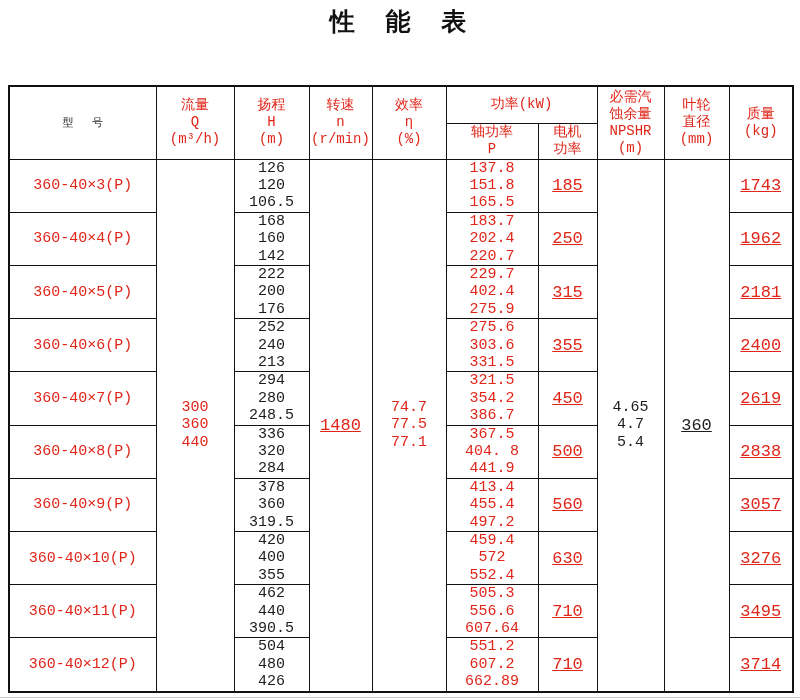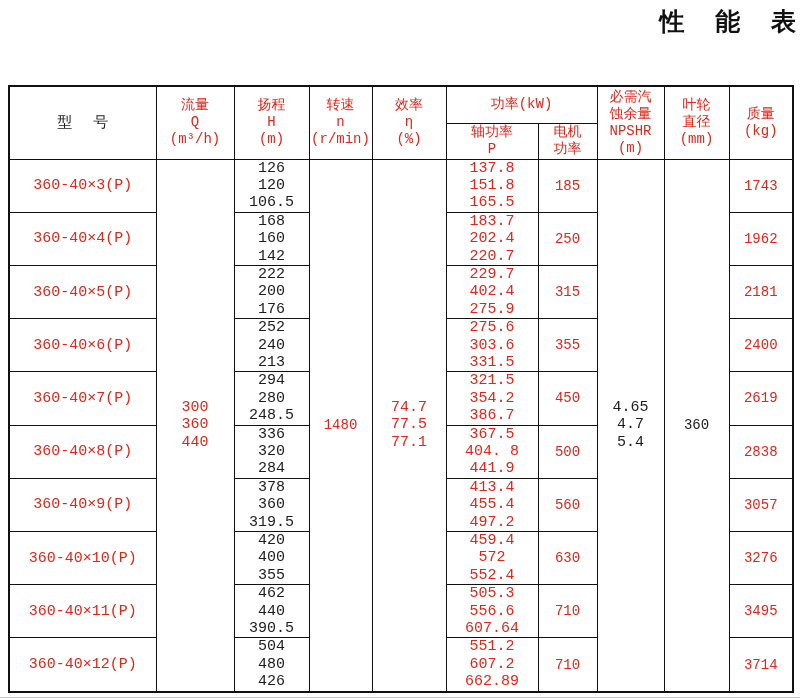--- a/index.html
+++ b/index.html
@@ -9,43 +9,43 @@
   }
   *{box-sizing:border-box;}
   html,body{margin:0;padding:0;}
   body{
     width:800px;height:700px;position:relative;background:#ffffff;
     font-family:"Liberation Mono","DejaVu Sans",sans-serif;
     color:var(--ink);
   }
   .title{
     position:absolute;top:5px;left:0;width:100%;
-    text-align:right;font-size:25px;font-weight:bold;color:#111;
+    text-align:center;font-size:25px;font-weight:bold;color:#111;
     white-space:pre;letter-spacing:4px;word-spacing:14px;
     font-family:"DejaVu Sans","Liberation Sans",sans-serif;
   }
   table.perf{
     position:absolute;top:85px;left:8px;width:784px;
     border-collapse:collapse;table-layout:fixed;
     border:2px solid var(--line);
   }
   .perf th,.perf td{
     border:1px solid var(--line);
     padding:0;text-align:center;vertical-align:middle;
     font-weight:normal;overflow:hidden;
   }
   thead tr.hrow1{height:37px;}
   thead tr.hrow2{height:36px;}
   tbody tr{height:52.8px;}
   .hl{font-size:14px;line-height:17px;white-space:pre;}
-  .th-model{font-size:15px;white-space:pre;word-spacing:12px;color:var(--ink);}
+  .th-model{font-size:11px;white-space:pre;word-spacing:12px;color:var(--ink);}
   .red{color:var(--red);}
   .blk{color:var(--ink);}
   .num{font-size:15px;line-height:17.4px;white-space:pre;}
-  .one{font-size:14px;white-space:pre;}
+  .one{font-size:17px;white-space:pre;text-decoration:underline;}
   .model{font-size:15px;white-space:pre;margin-left:31px;}
   .scan-edge{
     position:absolute;left:0;top:697px;width:800px;height:1px;
     background:#c9c9c9;
   }
 </style>
 </head>
 <body>
 
 <div class="title">性 能 表</div>

